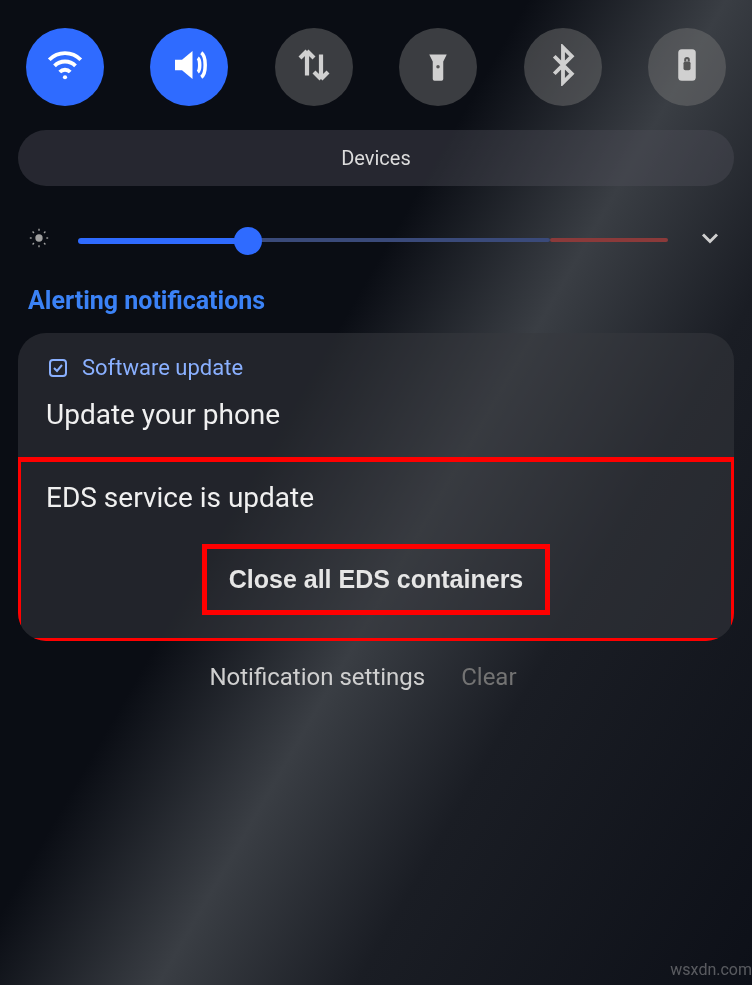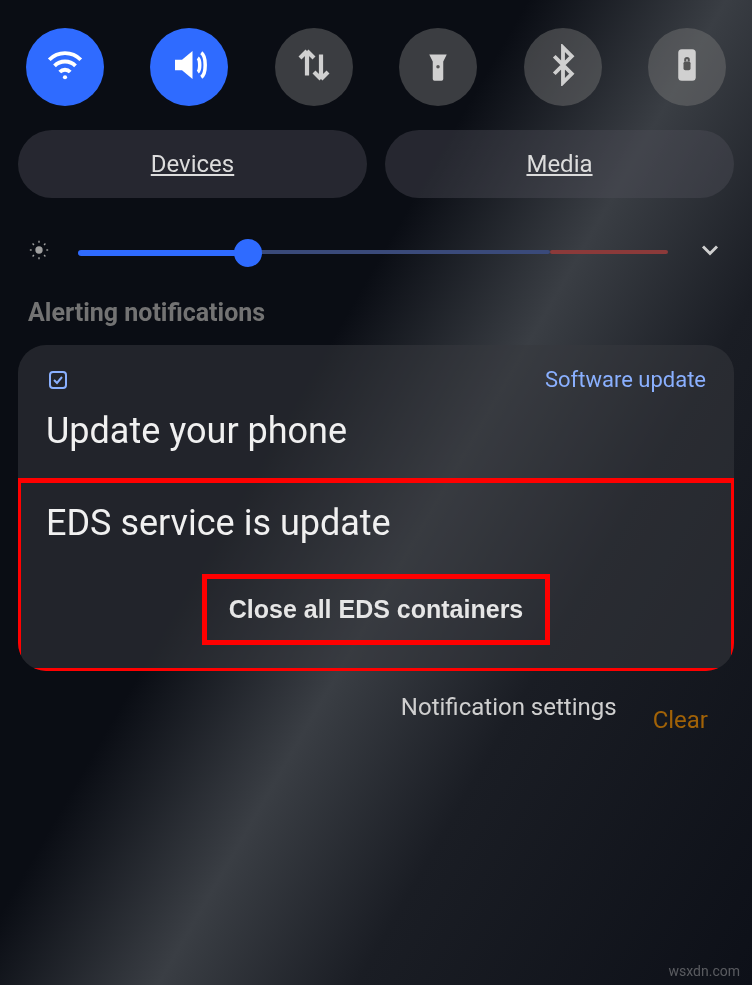--- a/index.html
+++ b/index.html
@@ -40,28 +40,27 @@
 .qs-tile svg { width: 42px; height: 42px; }
 .chips {
   display: flex;
   gap: 18px;
   margin-bottom: 30px;
 }
 .chip {
   flex: 1;
   background: rgba(80,80,90,0.4);
   border-radius: 40px;
-  height: 68px;
+  height: 56px;
   display: flex;
   align-items: center;
   justify-content: center;
-  font-size: 24px;
+  font-size: 20px;
   color: #dcdcdc;
   cursor: pointer;
-  text-decoration: underline;
 }
 .brightness {
   display: flex;
   align-items: center;
   padding: 8px 10px 30px 10px;
 }
 .sun-icon { color: #a0a0a0; margin-right: 28px; }
 .slider {
   flex: 1;
   position: relative;
@@ -100,21 +99,21 @@
   background: #2f6bff;
   border-radius: 50%;
 }
 .chevron-exp {
   margin-left: 28px;
   color: #cfcfcf;
   cursor: pointer;
 }
 .section-heading {
   font-size: 25px;
-  color: #737373;
+  color: #3b82f6;
   margin: 0 0 18px 10px;
 }
 .notif-group {
   background: rgba(55,57,62,0.55);
   border-radius: 28px;
   overflow: hidden;
 }
 .notif-card {
   padding: 22px 28px 26px 28px;
 }
@@ -122,32 +121,31 @@
   height: 1.5px;
   background: rgba(10,10,12,0.6);
 }
 .notif-header {
   display: flex;
   align-items: center;
   gap: 12px;
   margin-bottom: 18px;
   font-size: 22px;
   color: #8ab0ff;
-  justify-content: space-between;
 }
 .notif-header.grey { color: #b0b0b0; }
 .app-icon {
   width: 24px;
   height: 24px;
   display: inline-flex;
   align-items: center;
   justify-content: center;
 }
 .notif-title {
-  font-size: 36px;
+  font-size: 28px;
   color: #f0f0f0;
 }
 .chev-right {
   margin-left: auto;
   color: #b0b0b0;
 }
 .action-btn {
   display: block;
   margin: 30px auto 0 auto;
   padding: 10px 16px;
@@ -164,33 +162,33 @@
 }
 .red-box-inner {
   border: 5px solid #ff0000;
   display: inline-block;
   margin: 30px auto 0 auto;
 }
 .red-box-inner .action-btn { margin: 8px; padding: 8px 14px; }
 .eds-card-wrap { text-align: center; }
 .footer-row {
   display: flex;
-  justify-content: flex-end;
+  justify-content: center;
   gap: 36px;
   padding: 22px 26px 0 0;
   font-size: 24px;
   color: #cfcfcf;
 }
 .footer-link { cursor: pointer; }
-.footer-link.dim { color: #a16207; margin-top: 13px; }
+.footer-link.dim { color: #737373; }
 .watermark {
   position: absolute;
   bottom: 6px;
-  right: 12px;
-  font-size: 14px;
+  right: 0;
+  font-size: 16px;
   color: rgba(200,200,200,0.4);
 }
 </style>
 </head>
 <body>
 <div class="bg-blur"></div>
 
 <div class="panel">
 
   <div class="qs-row">
@@ -242,21 +240,20 @@
             <rect x="7" y="3" width="10" height="18" rx="2"></rect>
             <rect x="10" y="10" width="4" height="5" rx="1" fill="#555"></rect>
             <path d="M11 10v-1a1 1 0 012 0v1" stroke="#555" stroke-width="1.2" fill="none"></path>
           </svg>
       </span>
     </div>
   </div>
 
   <div class="chips">
     <div class="chip">Devices</div>
-    <div class="chip">Media</div>
   </div>
 
   <div class="brightness">
     <span class="sun-icon">
       <svg width="22" height="22" viewBox="0 0 24 24" fill="#a0a0a0">
           <circle cx="12" cy="12" r="4"></circle>
           <g stroke="#a0a0a0" stroke-width="1.5">
             <line x1="12" y1="2" x2="12" y2="4"></line>
             <line x1="12" y1="20" x2="12" y2="22"></line>
             <line x1="2" y1="12" x2="4" y2="12"></line>

